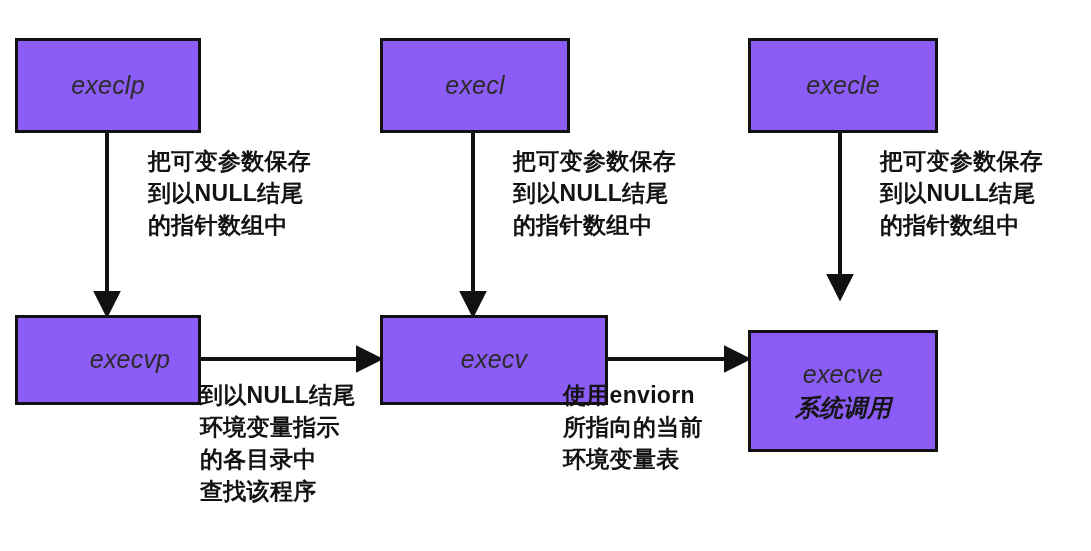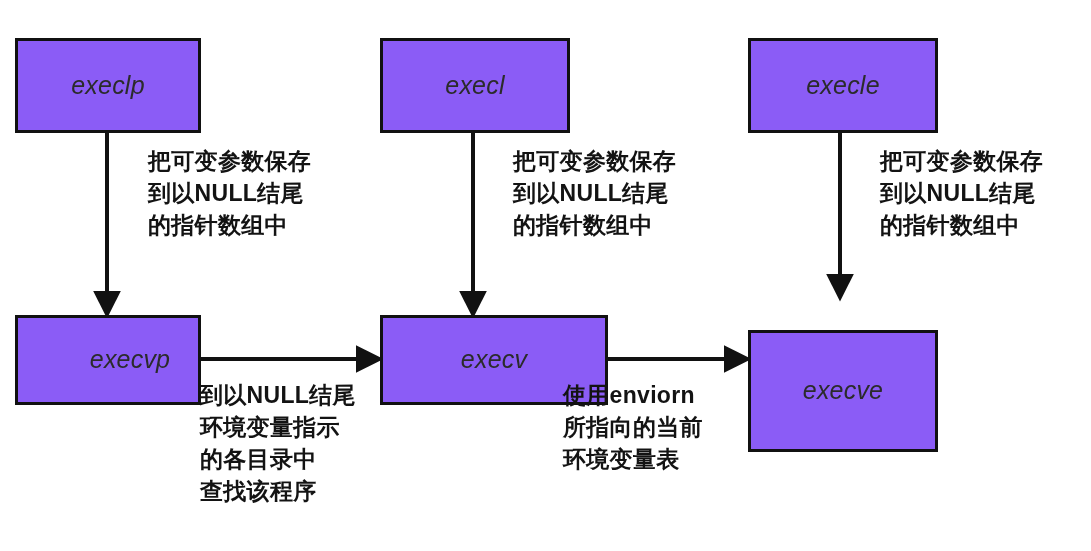--- a/index.html
+++ b/index.html
@@ -96,20 +96,21 @@
         <div class="node-label">execle</div>
       </div>
       <div class="node-box" style="left: 15px; top: 315px; width: 186px; height: 90px; border-color: rgb(17, 17, 17); padding-left: 44px;">
         <div class="node-label">execvp</div>
       </div>
       <div class="node-box" style="left: 380px; top: 315px; width: 228px; height: 90px; border-color: rgb(17, 17, 17);">
         <div class="node-label">execv</div>
       </div>
       <div class="node-box" style="left: 748px; top: 298px; width: 190px; height: 122px; border-color: rgb(17, 17, 17); margin-top: 32px;">
         <div class="node-label">execve</div>
+        <div class="node-sub">系统调用</div>
       </div>
     </div>
   <div id="annotation-layer">
       <div class="edge-note" style="left: 148px; top: 145px;">把可变参数保存
 到以NULL结尾
 的指针数组中</div>
       <div class="edge-note" style="left: 513px; top: 145px;">把可变参数保存
 到以NULL结尾
 的指针数组中</div>
       <div class="edge-note" style="left: 880px; top: 145px;">把可变参数保存

